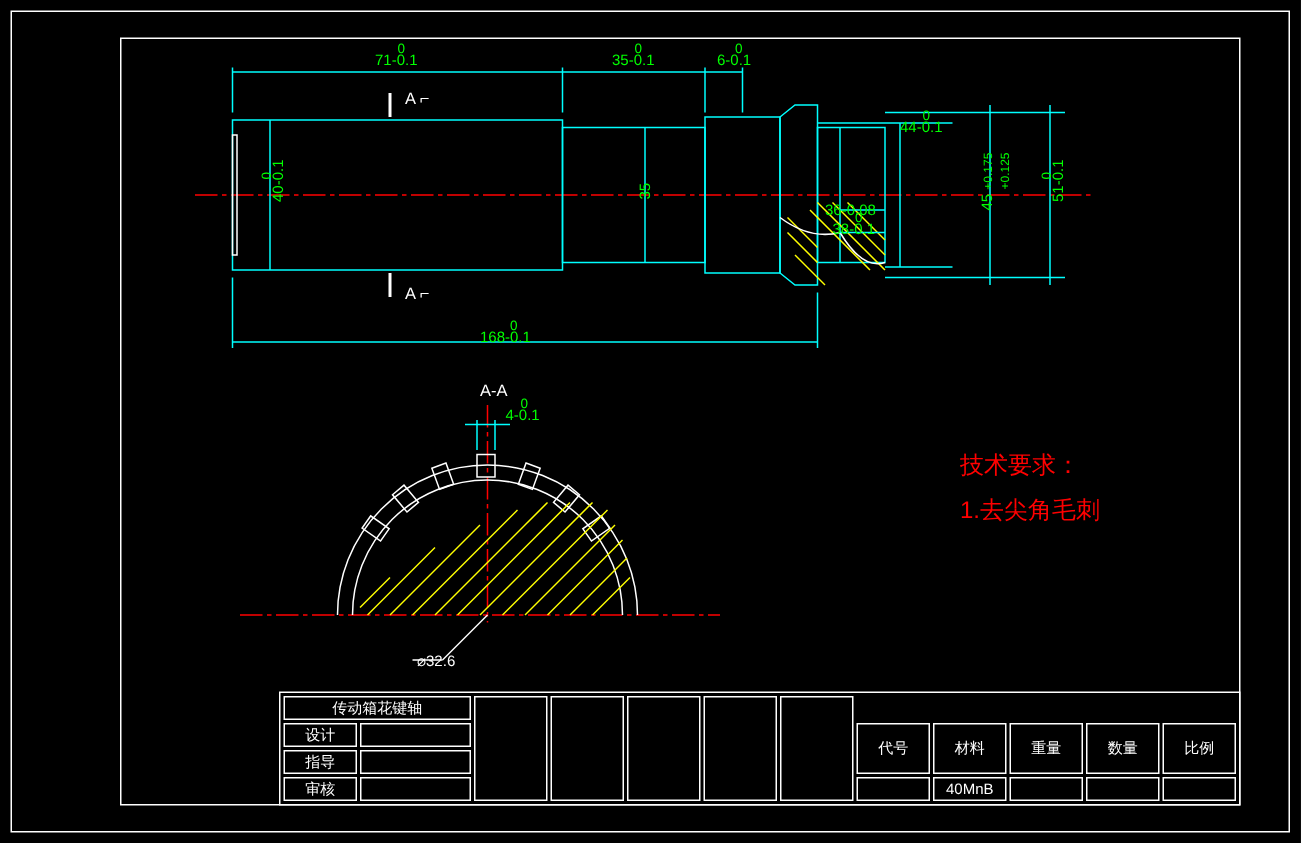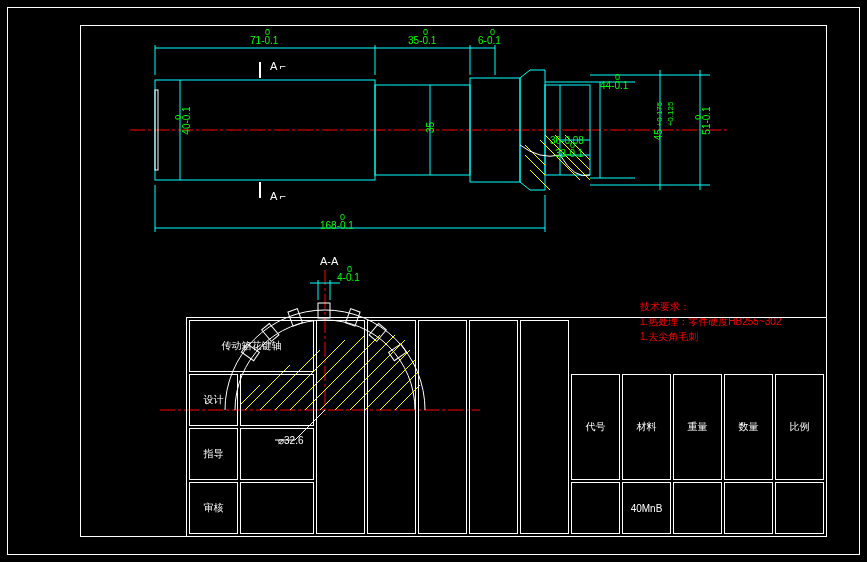--- a/index.html
+++ b/index.html
@@ -5,22 +5,22 @@
 body{margin:0;background:#333;font-family:sans-serif;font-size:10px}
 .frame{width:867px;height:562px;background:#000;position:relative;box-sizing:border-box}
 .border-outer{position:absolute;left:7px;top:7px;right:7px;bottom:7px;border:1px solid #fff}
 .border-inner{position:absolute;left:80px;top:25px;right:40px;bottom:25px;border:1px solid #fff}
 .dim{position:absolute;color:#0f0;font-size:10px;white-space:nowrap}
 .dim-zero{color:#0f0;font-size:9px}
 .cyan{stroke:#0ff;fill:none}
 .white{stroke:#fff;fill:none}
 .red{stroke:#f00;fill:none}
 .title-block{position:absolute;right:40px;bottom:25px;border:1px solid #fff;color:#fff;font-size:10px}
-.title-block td{border:1px solid #fff;padding:18px 6px;text-align:center;min-width:35px;height:14px}
-.tech-note{position:absolute;color:#f00;font-size:10px}
+.title-block td{border:1px solid #fff;padding:0 6px;text-align:center;min-width:35px;height:14px}
+.tech-note{position:absolute;color:#f00;font-size:16px}
 .section-label{position:absolute;color:#fff;font-size:11px}
 .svg-layer{position:absolute;left:0;top:0;width:867px;height:562px;pointer-events:none}
 .hatch{stroke:#ff0;stroke-width:1}
 </style>
 </head>
 <body>
 
 <div class="frame">
   <div class="border-outer"></div>
   <div class="border-inner"></div>
@@ -165,21 +165,20 @@
     <span class="dim-zero" style="position:absolute;top:-8px;left:10px">0</span>
     <span>4</span><span>-0.1</span>
   </div>
   <div class="dim" style="left:278px;top:435px;color:#fff">⌀32.6</div>
 
   <div class="section-label" style="left:270px;top:60px"><span>A</span> ⌐</div>
   <div class="section-label" style="left:270px;top:190px"><span>A</span> ⌐</div>
   <div class="section-label" style="left:320px;top:255px">A-A</div>
 
   <div class="tech-note" style="left:640px;top:300px">技术要求：</div>
-  <div class="tech-note" style="left:640px;top:315px">1.热处理：零件硬度HB255~302</div>
   <div class="tech-note" style="left:640px;top:330px">1.去尖角毛刺</div>
 
   <table class="title-block">
     <tbody>
         <tr>
           <td colspan="2">传动箱花键轴</td>
         <td rowspan="4" style="width:15px"></td>
         <td rowspan="4" style="width:15px"></td>
         <td rowspan="4" style="width:15px"></td>
         <td rowspan="4" style="width:15px"></td>

